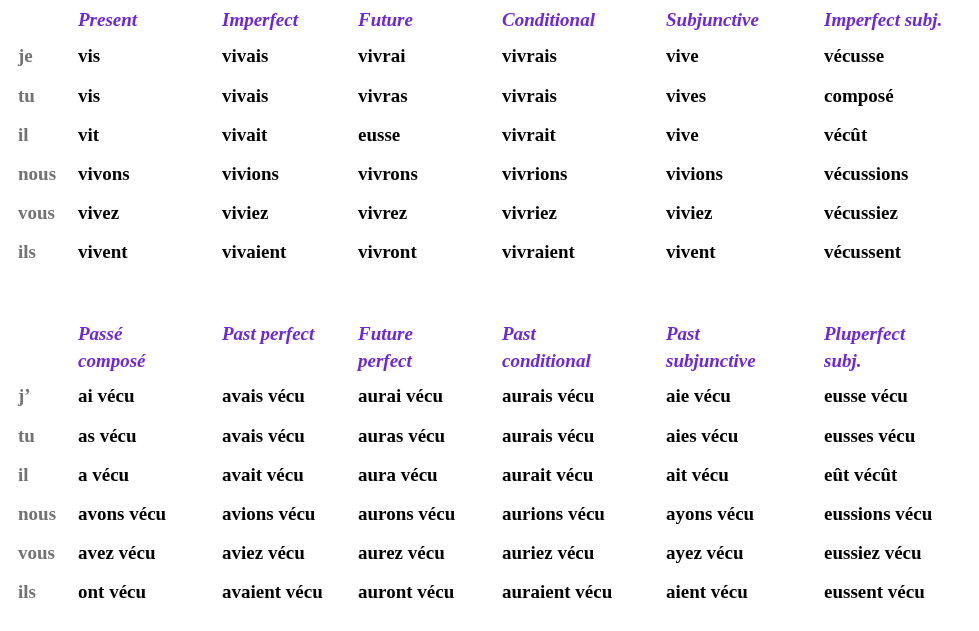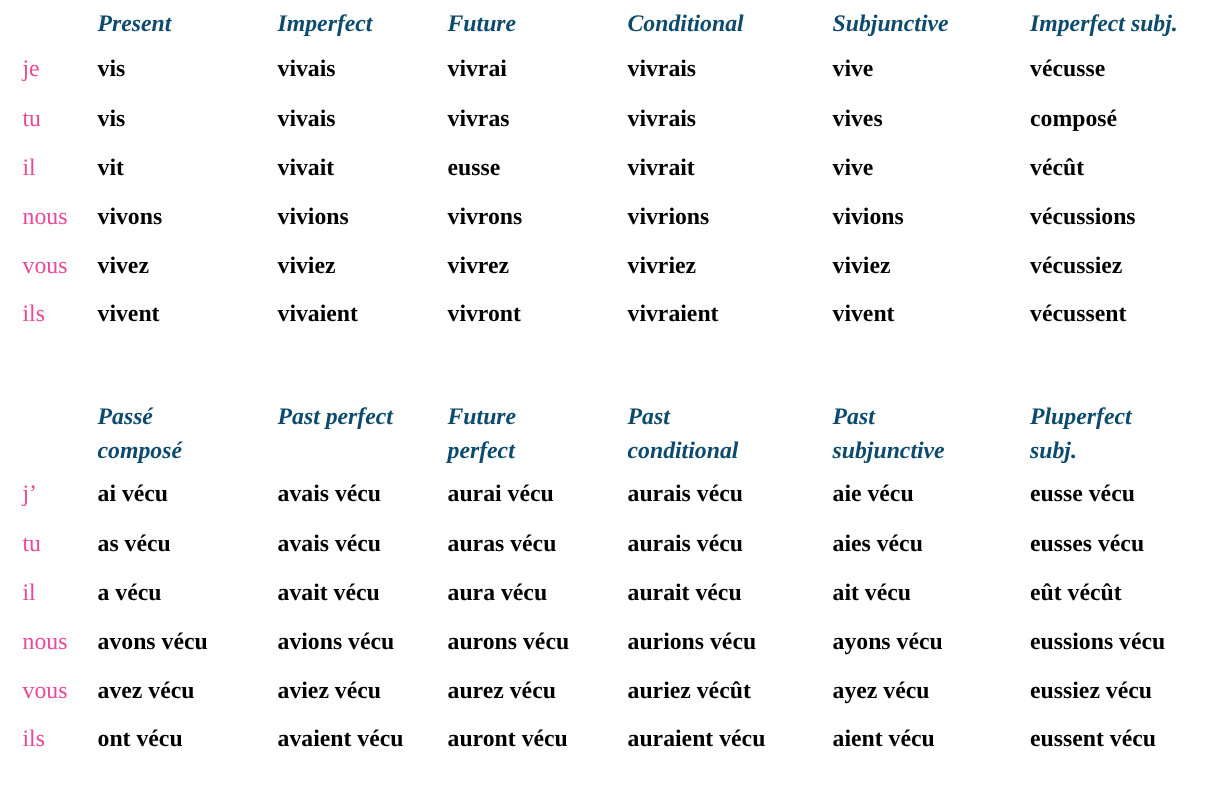--- a/index.html
+++ b/index.html
@@ -46,43 +46,43 @@
   .conj-table th,
   .conj-table td {
     padding: 0;
     margin: 0;
     text-align: left;
     vertical-align: top;
     white-space: pre-line;
   }
 
   .conj-table thead th {
-    color: #0c4a6e;
+    color: #6d28d9;
     font-style: italic;
     font-weight: bold;
     font-size: 19px;
     line-height: 27px;
     padding-left: 18px;
     padding-bottom: 2px;
   }
   .conj-table thead th.pron-head {
     padding-left: 18px;
   }
 
   .conj-table tbody td {
     font-size: 19px;
     line-height: 20px;
     height: 39px;
     padding-left: 18px;
     vertical-align: middle;
   }
 
   .conj-table tbody td.pronoun {
-    font-weight: normal;
-    color: #ec4899;
+    font-weight: bold;
+    color: #737373;
   }
 
   .conj-table tbody td.form {
     font-weight: bold;
     color: #000000;
   }
 
   
   #table-simple tbody tr:first-child td { height: 41px; }
   #table-compound tbody tr:first-child td { height: 40px; }
@@ -232,21 +232,21 @@
         <td class="form">aurons vécu</td>
         <td class="form">aurions vécu</td>
         <td class="form">ayons vécu</td>
         <td class="form">eussions vécu</td>
       </tr>
       <tr>
         <td class="pronoun">vous</td>
         <td class="form">avez vécu</td>
         <td class="form">aviez vécu</td>
         <td class="form">aurez vécu</td>
-        <td class="form">auriez vécût</td>
+        <td class="form">auriez vécu</td>
         <td class="form">ayez vécu</td>
         <td class="form">eussiez vécu</td>
       </tr>
       <tr>
         <td class="pronoun">ils</td>
         <td class="form">ont vécu</td>
         <td class="form">avaient vécu</td>
         <td class="form">auront vécu</td>
         <td class="form">auraient vécu</td>
         <td class="form">aient vécu</td>

